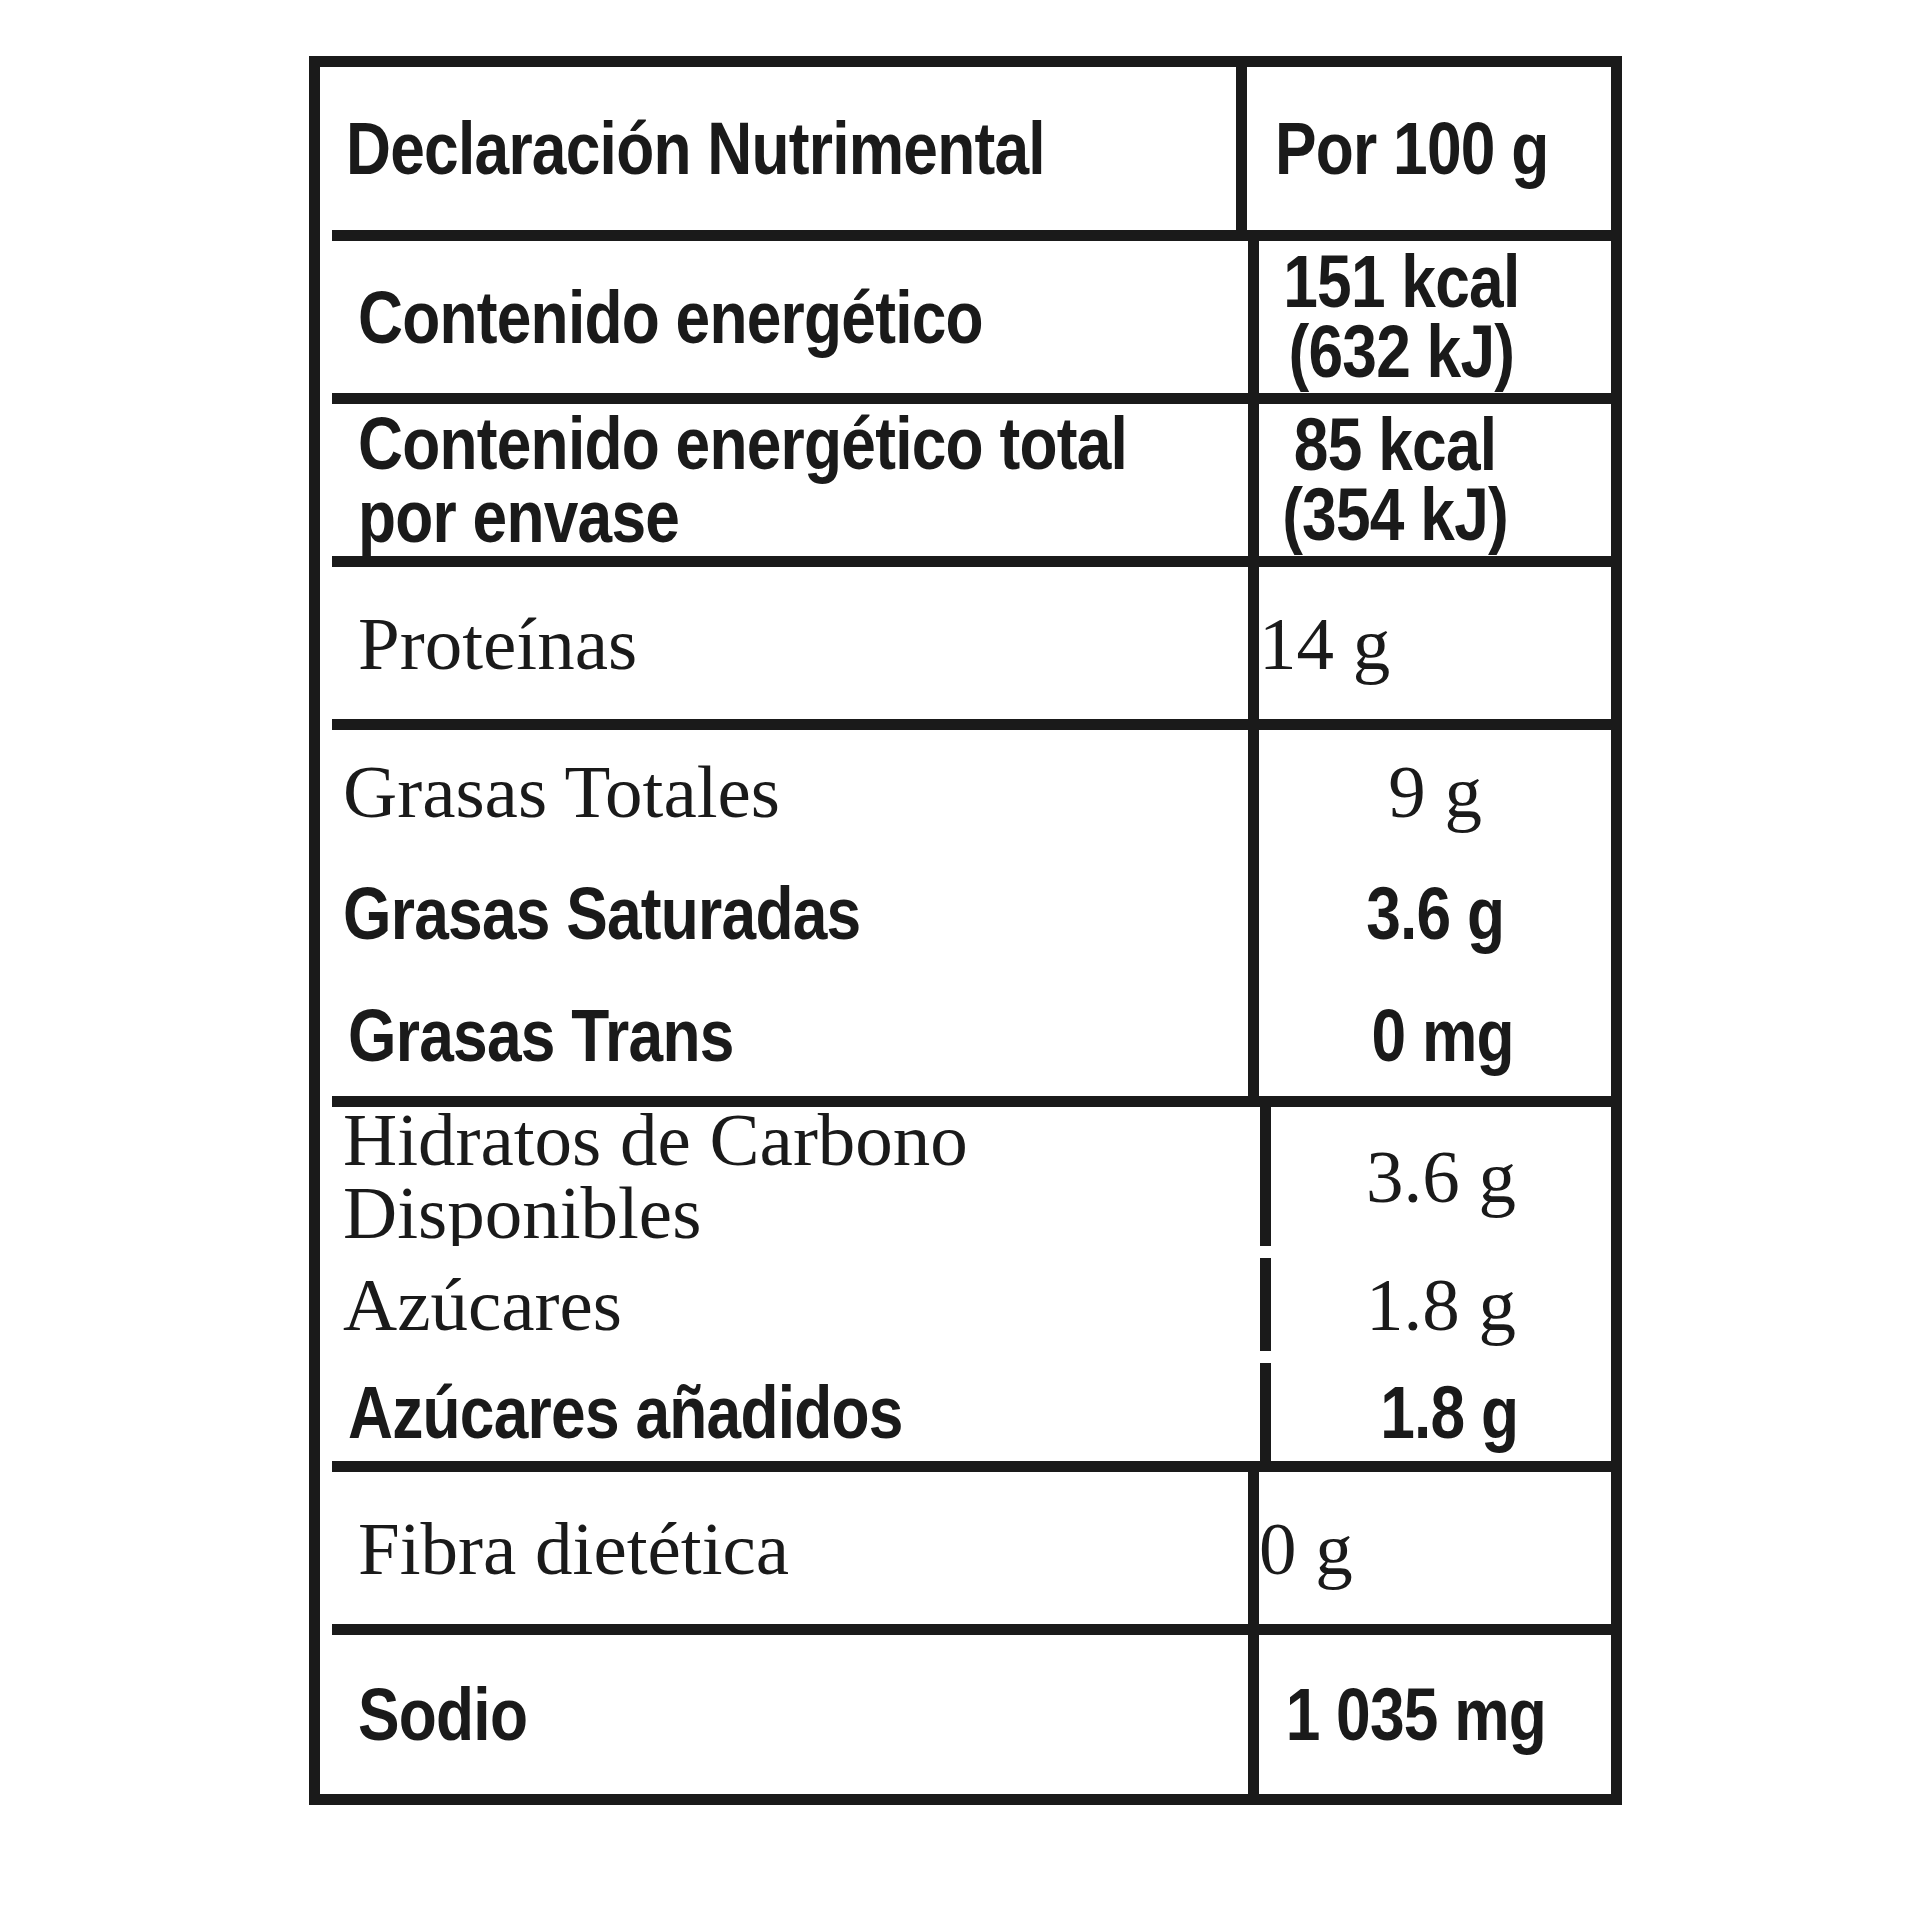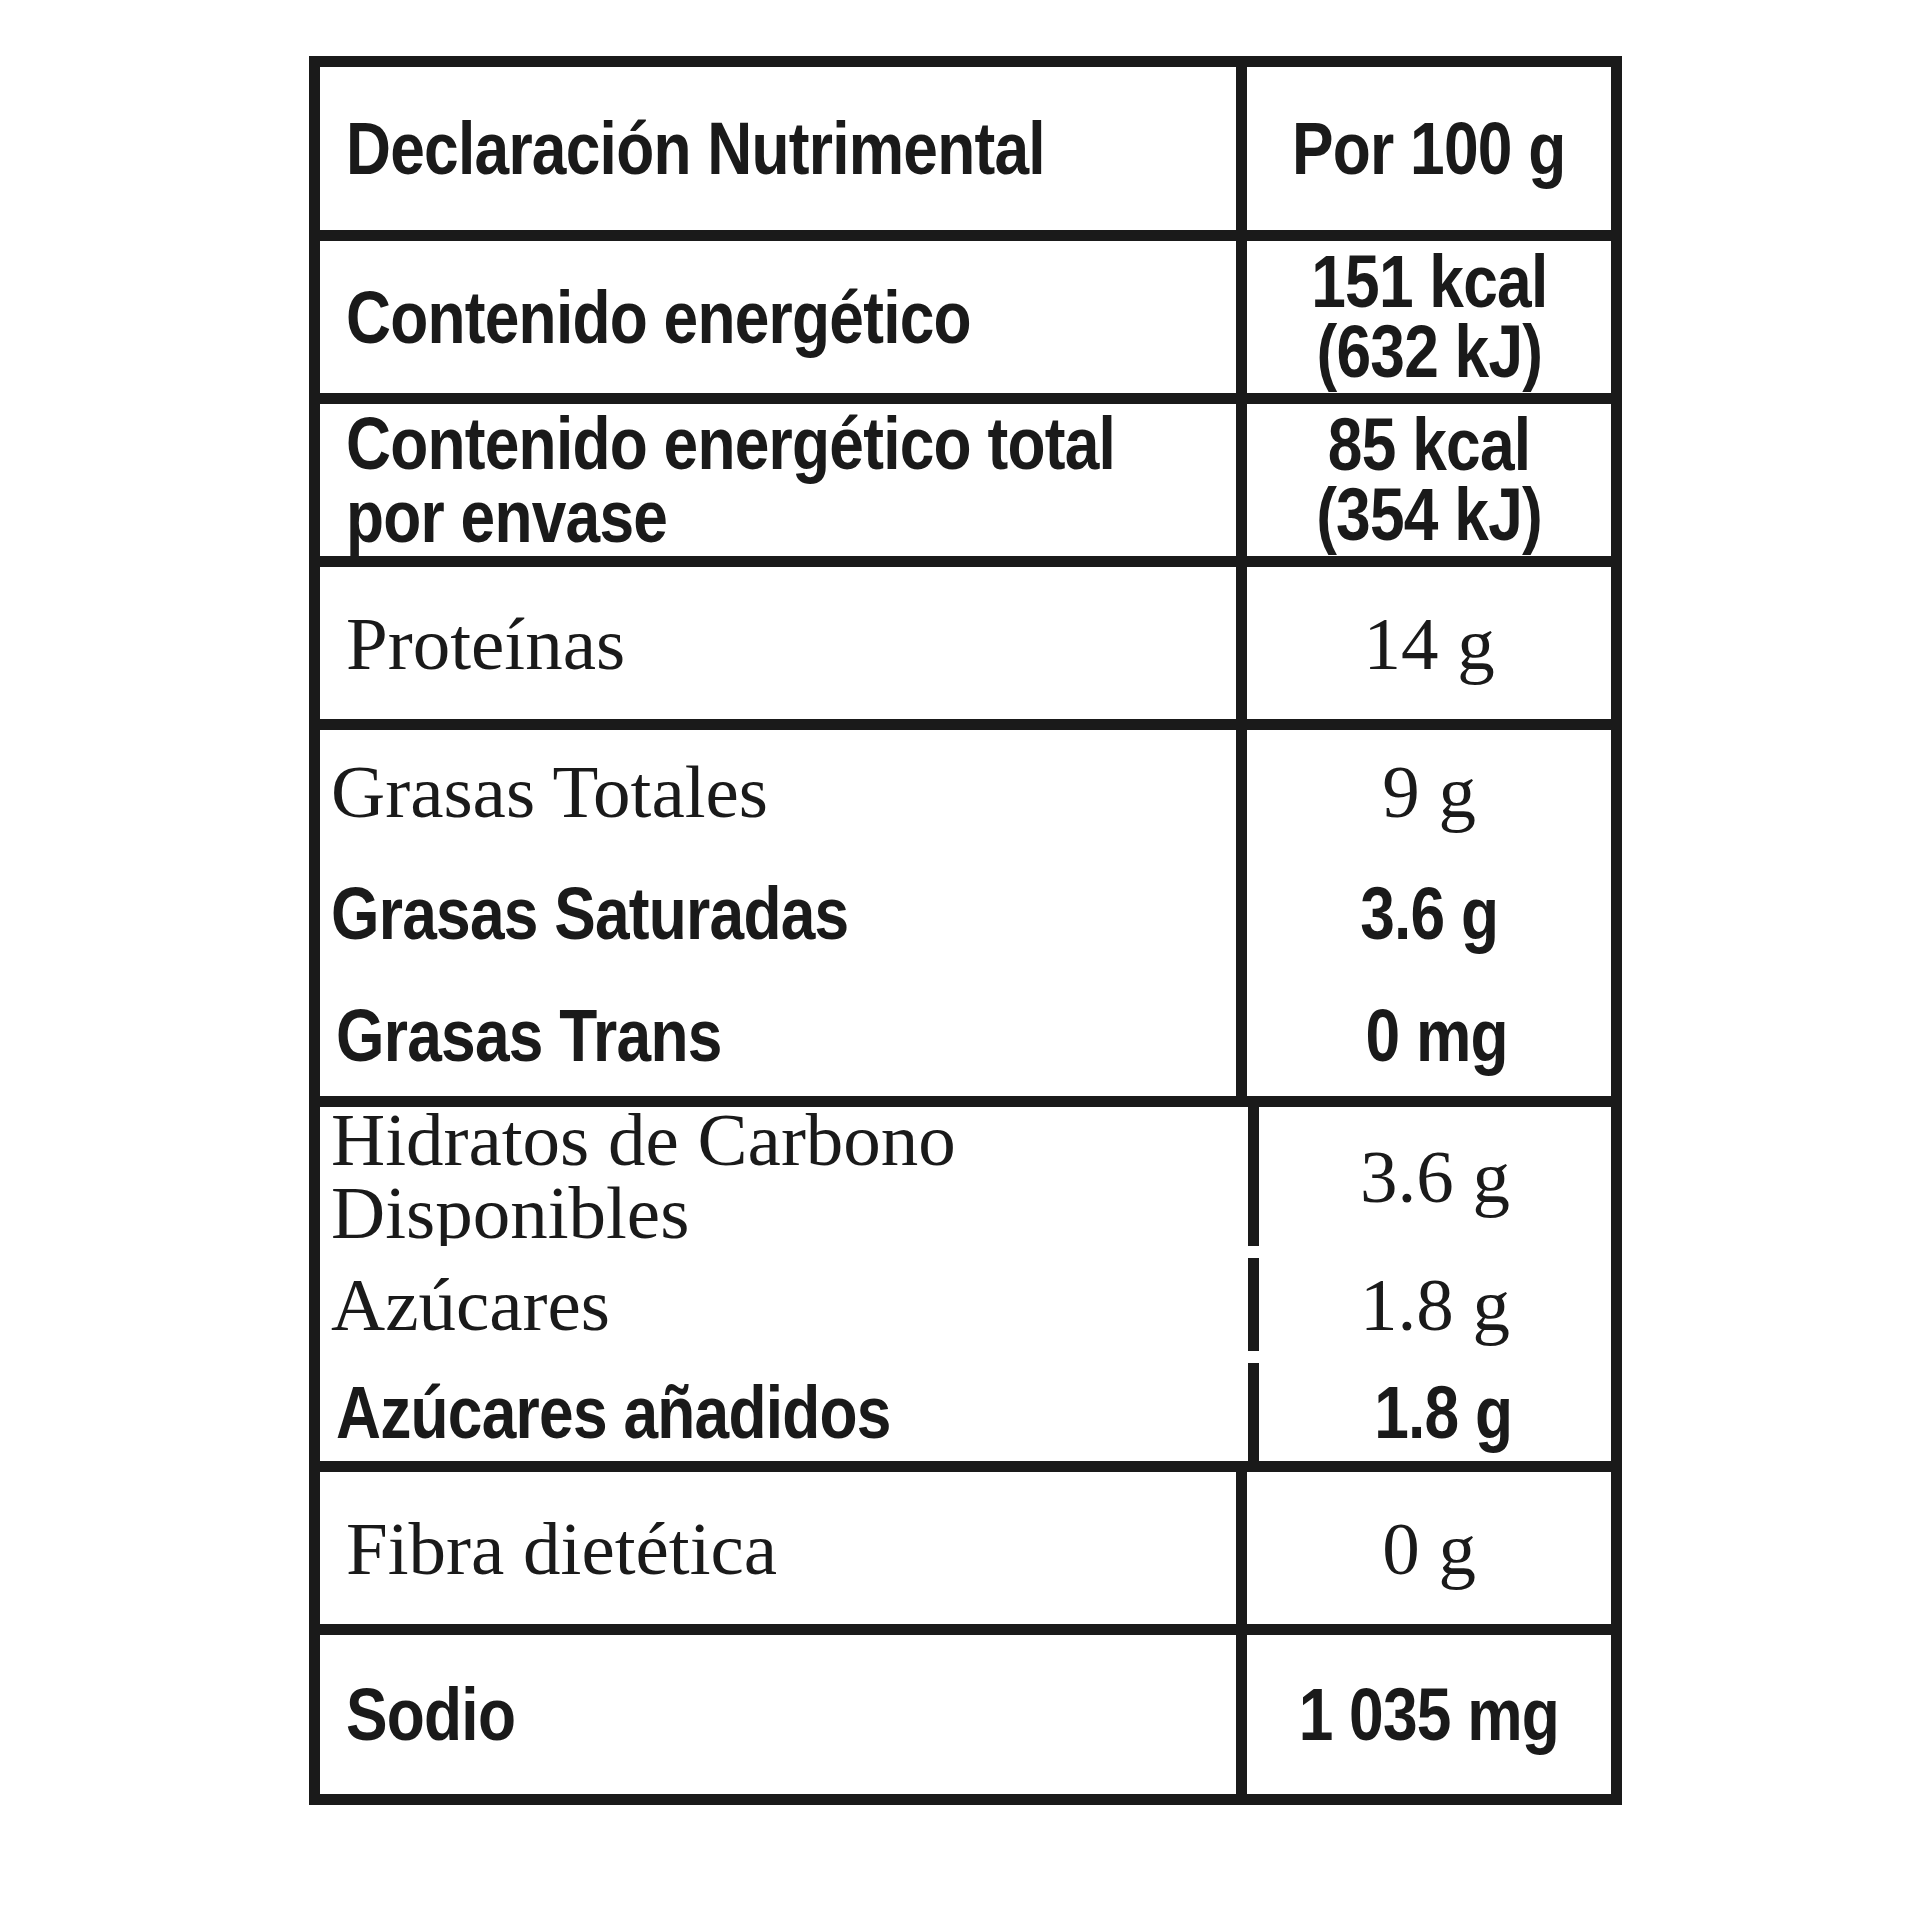--- a/index.html
+++ b/index.html
@@ -20,36 +20,36 @@
     left:309px; top:56px;
     width:1313px;
     border:11.4px solid var(--line);
     background:var(--bg);
   }
 
   .row{
     display:grid;
     grid-template-columns:916px 1fr;
   }
-  .row + .row{ border-top:11.4px solid var(--line); }
+  .row + .row{ border-top:11.4px solid var(--line);margin-left:12px; }
 
   .h185{ height:163px; }
   .h192{ height:170px; }
   .g3  { height:377px; grid-template-rows:1fr 1fr 1fr; }
   .gcarb{ height:365px; grid-template-rows:1.5fr 1fr 1.05fr;gap:12px; }
 
   
   .lc{
     display:flex; align-items:center; justify-content:flex-start;
     padding-left:26px;
     overflow:hidden;
   }
   
   .vc{
-    display:flex; align-items:center; justify-content:center;
+    display:flex; align-items:center; justify-content:flex-start;
     border-left:11.4px solid var(--line);
     overflow:hidden;
   }
 
   
   .glc{ display:flex; align-items:center; padding-left:11px; overflow:hidden; }
   .gvc{ display:flex; align-items:center; justify-content:center;
         border-left:11.4px solid var(--line); overflow:hidden; }
   .c1{ grid-column:1; } .c2{ grid-column:2; }
   .r1{ grid-row:1; } .r2{ grid-row:2; } .r3{ grid-row:3;padding-left:16px; }

